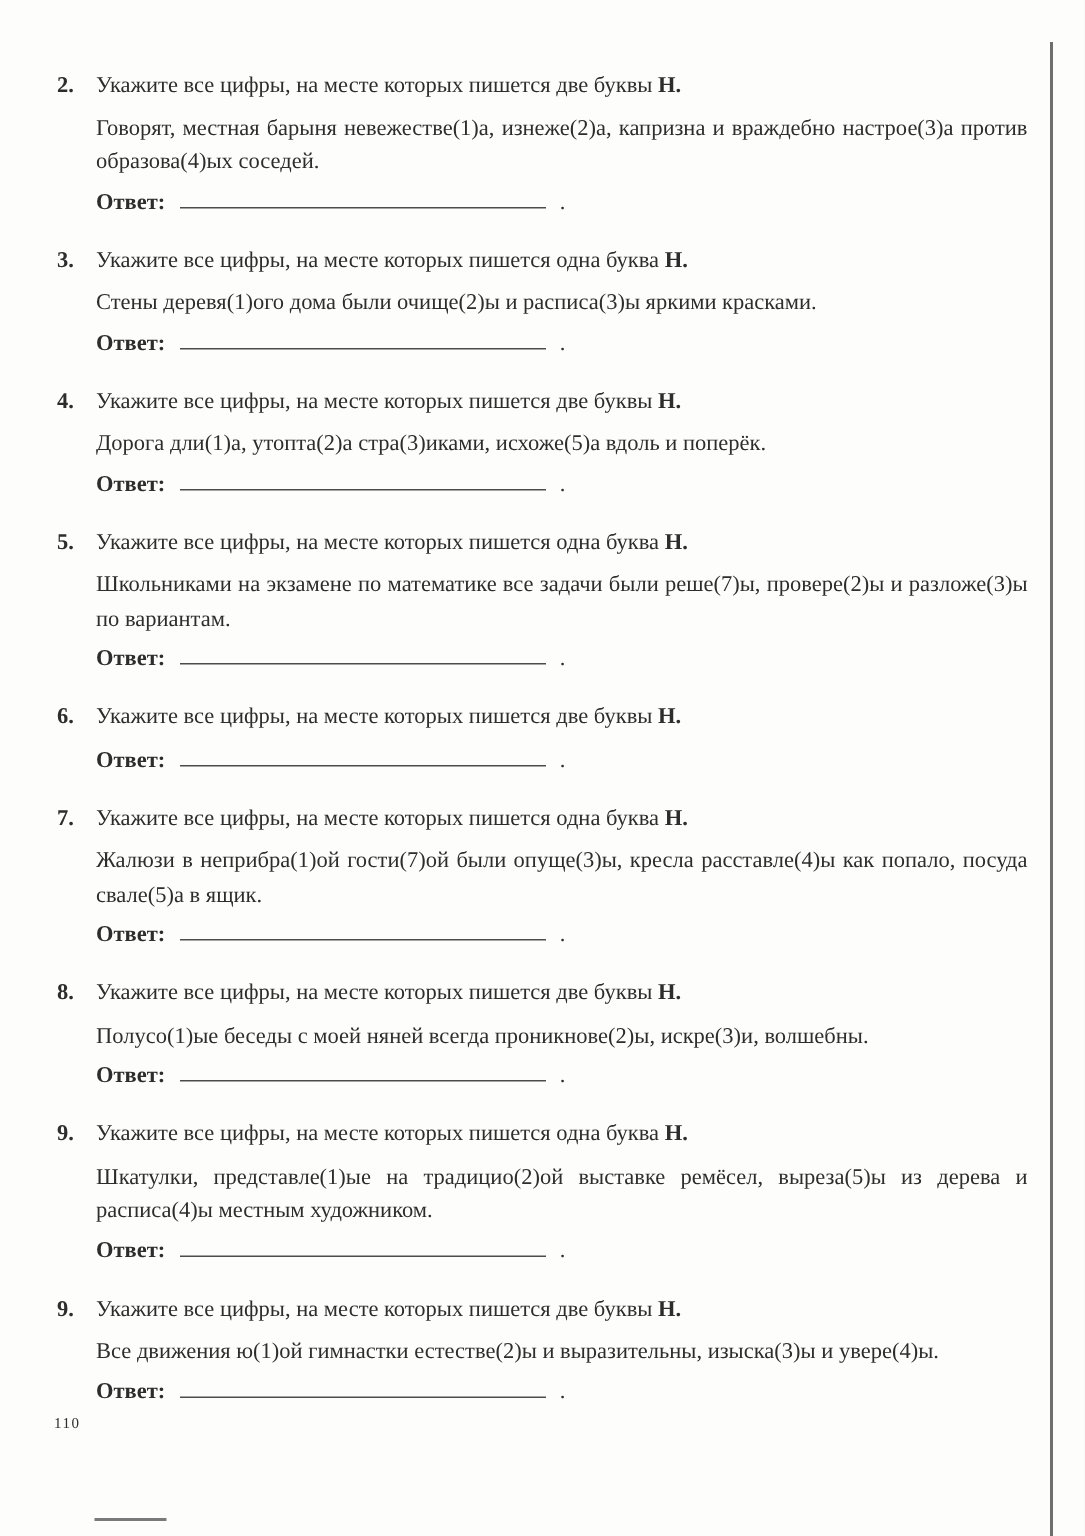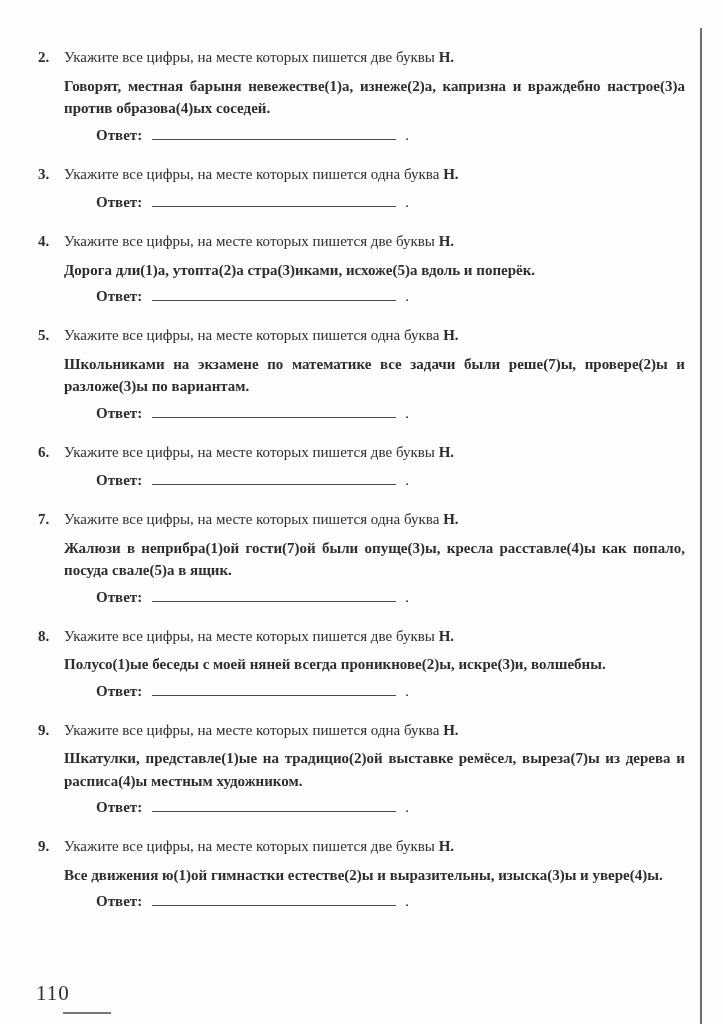--- a/index.html
+++ b/index.html
@@ -15,38 +15,38 @@
     color:#2d2d2d;
     overflow:hidden;
   }
   .task { margin-bottom:17px; }
   .task-head { display:flex; line-height:1.5; margin-bottom:6px; }
   .num { flex:none; width:26px; font-weight:bold; }
   .prompt { flex:1; }
   .nn { font-weight:bold; }
   .sentence {
     margin-left:26px;
-    font-weight:bold;
+    font-weight:normal;
     text-align:justify;
     line-height:1.5;
     margin-bottom:4px;
   }
   .answer { margin-left:26px; margin-top:4px; line-height:22px; white-space:nowrap; }
-  .ans-label { font-weight:bold;margin-left:32px; }
+  .ans-label { font-weight:bold; }
   .ans-line {
     display:inline-block;
     width:244px; height:13px;
     border-bottom:1.6px solid #4c4c4c;
     margin-left:10px; margin-right:9px;
     vertical-align:baseline;
   }
   .page-number {
     position:absolute;
-    left:36px; top:981px;
-    font-size:21px;
+    left:36px; top:944px;
+    font-size:10px;
     color:#2d2d2d;
     letter-spacing:1px;
   }
   .scan-border-right {
     position:absolute;
     left:700px; top:28px;
     width:2px; height:996px;
     background:#6e6e6e;
   }
   .scan-mark-bottom {
@@ -70,20 +70,21 @@
     <div class="answer">
       <span class="ans-label">Ответ:</span><span class="ans-line"></span><span>.</span>
     </div>
   </div>
 
   <div class="task">
     <div class="task-head">
       <span class="num">3.</span>
       <span class="prompt"><span>Укажите все цифры, на месте которых пишется одна буква</span> <span class="nn">Н.</span></span>
     </div>
+    <p class="sentence">Стены деревя(1)ого дома были очище(2)ы и расписа(3)ы яркими красками.</p>
     <div class="answer">
       <span class="ans-label">Ответ:</span><span class="ans-line"></span><span>.</span>
     </div>
   </div>
 
   <div class="task">
     <div class="task-head">
       <span class="num">4.</span>
       <span class="prompt"><span>Укажите все цифры, на месте которых пишется две буквы</span> <span class="nn">Н.</span></span>
     </div>
@@ -134,21 +135,21 @@
     <div class="answer">
       <span class="ans-label">Ответ:</span><span class="ans-line"></span><span>.</span>
     </div>
   </div>
 
   <div class="task">
     <div class="task-head">
       <span class="num">9.</span>
       <span class="prompt"><span>Укажите все цифры, на месте которых пишется одна буква</span> <span class="nn">Н.</span></span>
     </div>
-    <p class="sentence">Шкатулки, представле(1)ые на традицио(2)ой выставке ремёсел, выреза(7)ы из дерева и расписа(4)ы местным художником.</p>
+    <p class="sentence">Шкатулки, представле(1)ые на традицио(2)ой выставке ремёсел, выреза(5)ы из дерева и расписа(4)ы местным художником.</p>
     <div class="answer">
       <span class="ans-label">Ответ:</span><span class="ans-line"></span><span>.</span>
     </div>
   </div>
 
   <div class="task">
     <div class="task-head">
       <span class="num">9.</span>
       <span class="prompt"><span>Укажите все цифры, на месте которых пишется две буквы</span> <span class="nn">Н.</span></span>
     </div>

